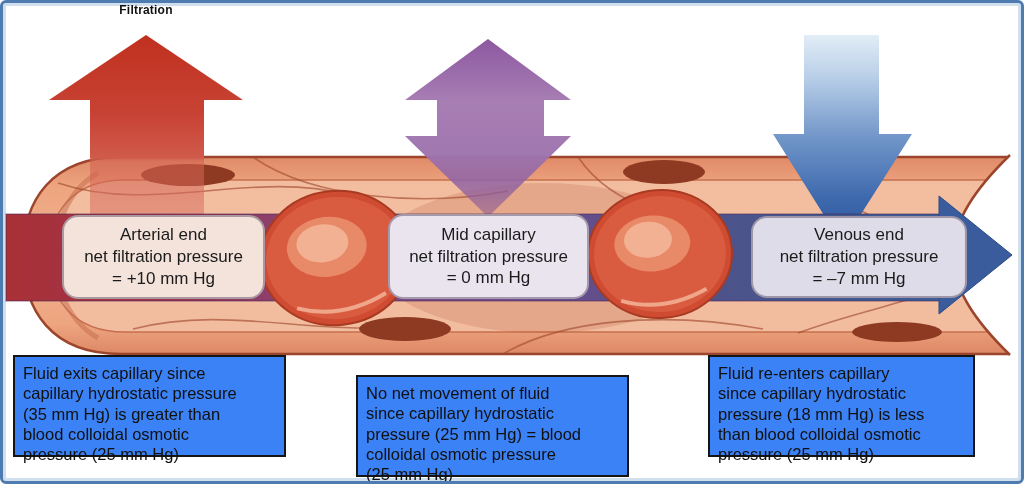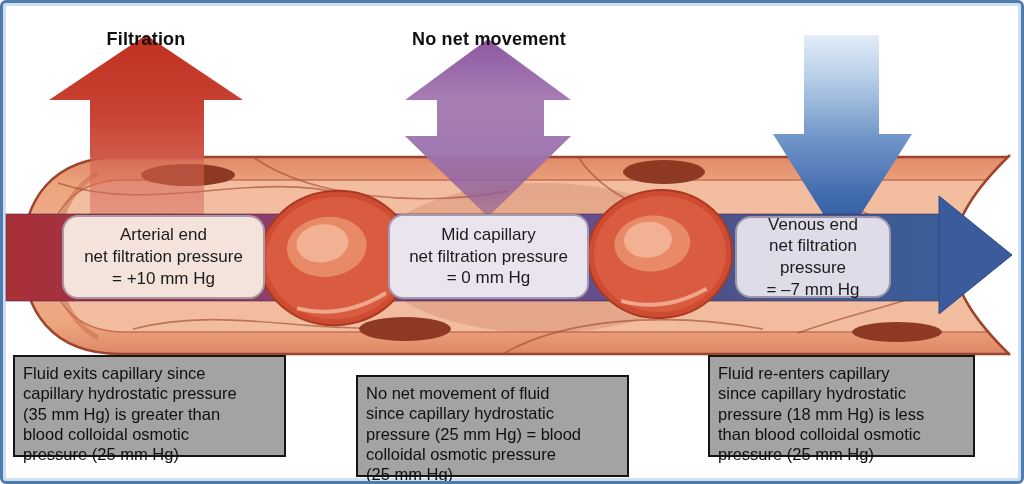--- a/index.html
+++ b/index.html
@@ -9,46 +9,46 @@
     box-sizing:border-box;
     background:#ffffff;
     border:3px solid #4e7cb1;
     box-shadow: inset 0 0 0 3px #cfdfee;
     border-radius:6px;
     overflow:hidden;
     font-family:"Liberation Sans","DejaVu Sans",sans-serif;
   }
   #art{position:absolute;left:0;top:0;width:1024px;height:484px;}
   .hlabel{
-    position:absolute;top:26px;
+    position:absolute;top:0;
     transform:translateX(-50%);
-    font-size:18px;font-weight:bold;color:#101010;
+    font-size:12px;font-weight:bold;color:#101010;
     white-space:nowrap;letter-spacing:.2px;
   }
   .hlabel.l1{left:143px;}
   .hlabel.l2{left:486px;}
   .hlabel.l3{left:838px;}
   .pill{
     position:absolute;
     box-sizing:border-box;
     border-radius:16px;
     border:2px solid rgba(82,62,92,.45);
     display:flex;align-items:center;justify-content:center;
     text-align:center;
     font-size:17px;line-height:1.28;color:#1b1b1b;
     white-space:pre-line;
     padding:2px 4px;
   }
   .pill.p1{left:59px;top:212px;width:203px;height:84px;background:#f3e3db;}
   .pill.p2{left:385px;top:211px;width:201px;height:85px;background:#eae4ef;border-radius:15px;}
-  .pill.p3{left:732px;top:213px;width:156px;height:82px;background:#dfdce9;}
+  .pill.p3{left:748px;top:213px;width:216px;height:82px;background:#dfdce9;}
   .ebox{
     position:absolute;top:352px;height:102px;
     box-sizing:border-box;
-    background:#a3a3a3;border:2px solid #151515;
+    background:#3b82f6;border:2px solid #151515;
     font-size:16.5px;line-height:1.23;color:#101010;
     padding:6px 8px;white-space:pre-line;
   }
   .ebox.e1{left:10px;width:273px;}
   .ebox.e2{left:353px;width:273px;margin-top:20px;}
   .ebox.e3{left:705px;width:267px;}
 </style>
 </head>
 <body>
 
@@ -139,21 +139,20 @@
     <g transform="translate(657,251) rotate(-4)">
       <ellipse rx="72" ry="64" fill="#cf4b31" stroke="#a93a22" stroke-width="2"></ellipse>
       <ellipse rx="66" ry="58" fill="#da5c40"></ellipse>
       <path d="M-42 44 Q0 59 44 38" fill="none" stroke="#f5b99e" stroke-width="4" opacity="0.8"></path>
       <ellipse cx="-7" cy="-11" rx="38" ry="28" fill="#e88a67"></ellipse>
       <ellipse cx="-11" cy="-15" rx="24" ry="18" fill="#f3b193"></ellipse>
     </g>
   </svg>
 
   <div class="hlabel l1">Filtration</div>
-  <div class="hlabel l2">No net movement</div>
 
   <div class="pill p1">Arterial end
 net filtration pressure
 = +10 mm Hg</div>
   <div class="pill p2">Mid capillary
 net filtration pressure
 = 0 mm Hg</div>
   <div class="pill p3">Venous end
 net filtration pressure
 = –7 mm Hg</div>

